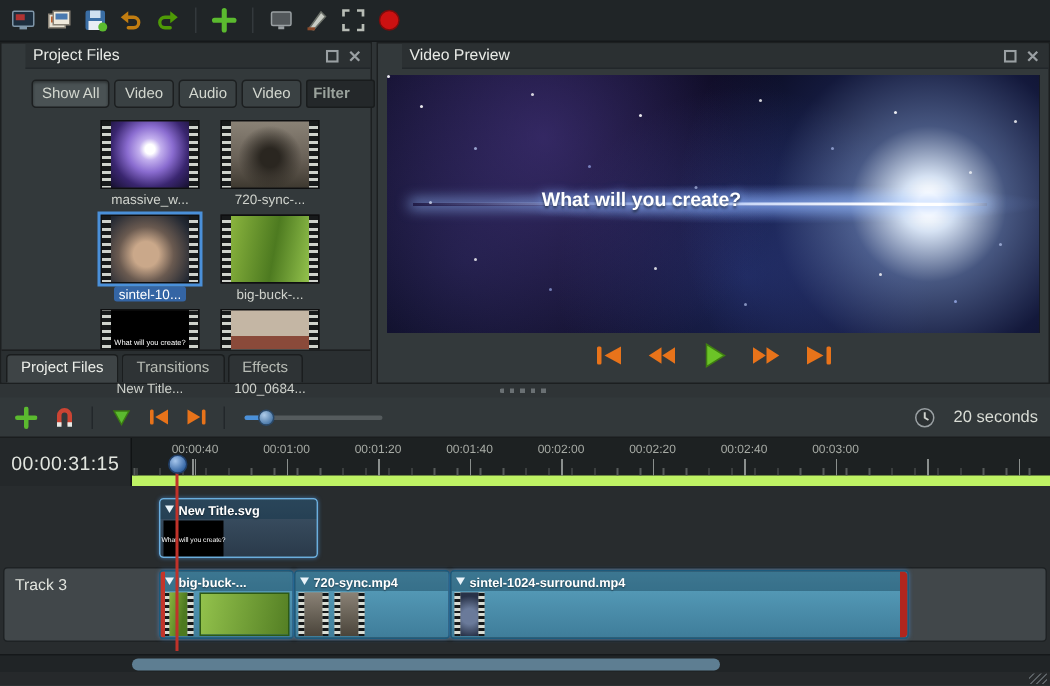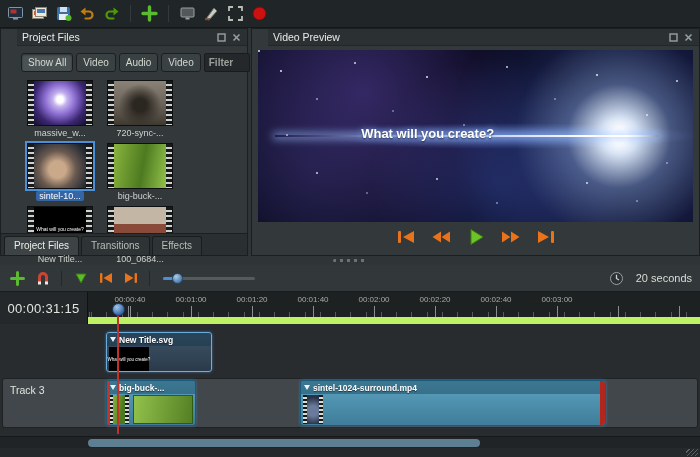--- a/index.html
+++ b/index.html
@@ -21,21 +21,21 @@
 
   
   .filter-row{display:flex;align-items:center;gap:3px;padding:6px 4px 4px 4px;}
   .fbtn{background:#3a4143;border:1px solid #1c1f20;border-radius:3px;color:#d3d7cf;font-size:10px;padding:3px 6px;white-space:nowrap;}
   .fbtn.active{background:#4a5254;box-shadow:inset 0 1px 2px rgba(0,0,0,.4);}
   .filter-input{width:46px;height:19px;background:#24282a;border:1px solid #191c1d;color:#d3d7cf;font-size:10px;padding:0 4px;border-radius:2px;outline:none;font-weight:bold;}
   .filter-input::placeholder{color:#9aa29c;}
   .brush-btn{width:20px;height:20px;display:flex;align-items:center;justify-content:center;}
 
   
-  .thumb-grid{display:flex;flex-wrap:wrap;padding:1px 3px;}
+  .thumb-grid{display:flex;flex-wrap:wrap;padding:1px 3px;margin-left:40px;}
   .pf-item{width:78px;margin:3px 1px 2px 1px;display:flex;flex-direction:column;align-items:center;}
   .pf-thumb{width:66px;height:46px;position:relative;background:#1a1a1a;border:1px solid #0e0f10;}
   .film-l,.film-r{position:absolute;top:0;bottom:0;width:6px;background:repeating-linear-gradient(to bottom,#17191a 0 3px,#cfd2cc 3px 5px);}
   .film-l{left:0;} .film-r{right:0;}
   .pf-img{position:absolute;left:6px;right:6px;top:0;bottom:0;}
   .pf-label{margin-top:2px;font-size:9px;color:#cfd2cc;padding:0 3px;border-radius:2px;max-width:76px;white-space:nowrap;}
   .pf-item.selected .pf-thumb{outline:2px solid #4a90d9;}
   .pf-item.selected .pf-label{background:#3465a4;color:#fff;}
 
   .img-disco{background:radial-gradient(circle at 50% 42%,#ffffff 0 9%,#c3b0ee 20%,#8a6cd0 42%,#3a2670 70%,#15102e 100%);}
@@ -442,20 +442,38 @@
     <div class="clip-body">
       <span class="mini-film" style="left:2px;width:20px">
           <span class="mf-l"></span>
           <span class="mini-img mi-grass"></span>
           <span class="mf-r"></span>
         </span>
       <span class="grass-fill" style="left:26px;right:2px;top:1px;bottom:1px"></span>
     </div>
   </div>
 
+  <div class="clip clip-teal" style="left:196px;top:56px;width:104px;height:46px">
+    <div class="clip-head">
+      <span class="clip-arrow"></span>
+      <span>720-sync.mp4</span>
+    </div>
+    <div class="clip-body">
+      <span class="mini-film" style="left:2px;width:20px">
+          <span class="mf-l"></span>
+          <span class="mini-img mi-tunnel"></span>
+          <span class="mf-r"></span>
+        </span>
+      <span class="mini-film" style="left:26px;width:20px">
+          <span class="mf-l"></span>
+          <span class="mini-img mi-tunnel"></span>
+          <span class="mf-r"></span>
+        </span>
+    </div>
+  </div>
 
   <div class="clip clip-teal" style="left:300px;top:56px;width:306px;height:46px">
     <div class="clip-head">
       <span class="clip-arrow"></span>
       <span>sintel-1024-surround.mp4</span>
     </div>
     <div class="clip-body">
       <span class="mini-film" style="left:2px;width:20px">
           <span class="mf-l"></span>
           <span class="mini-img mi-sintel"></span>

